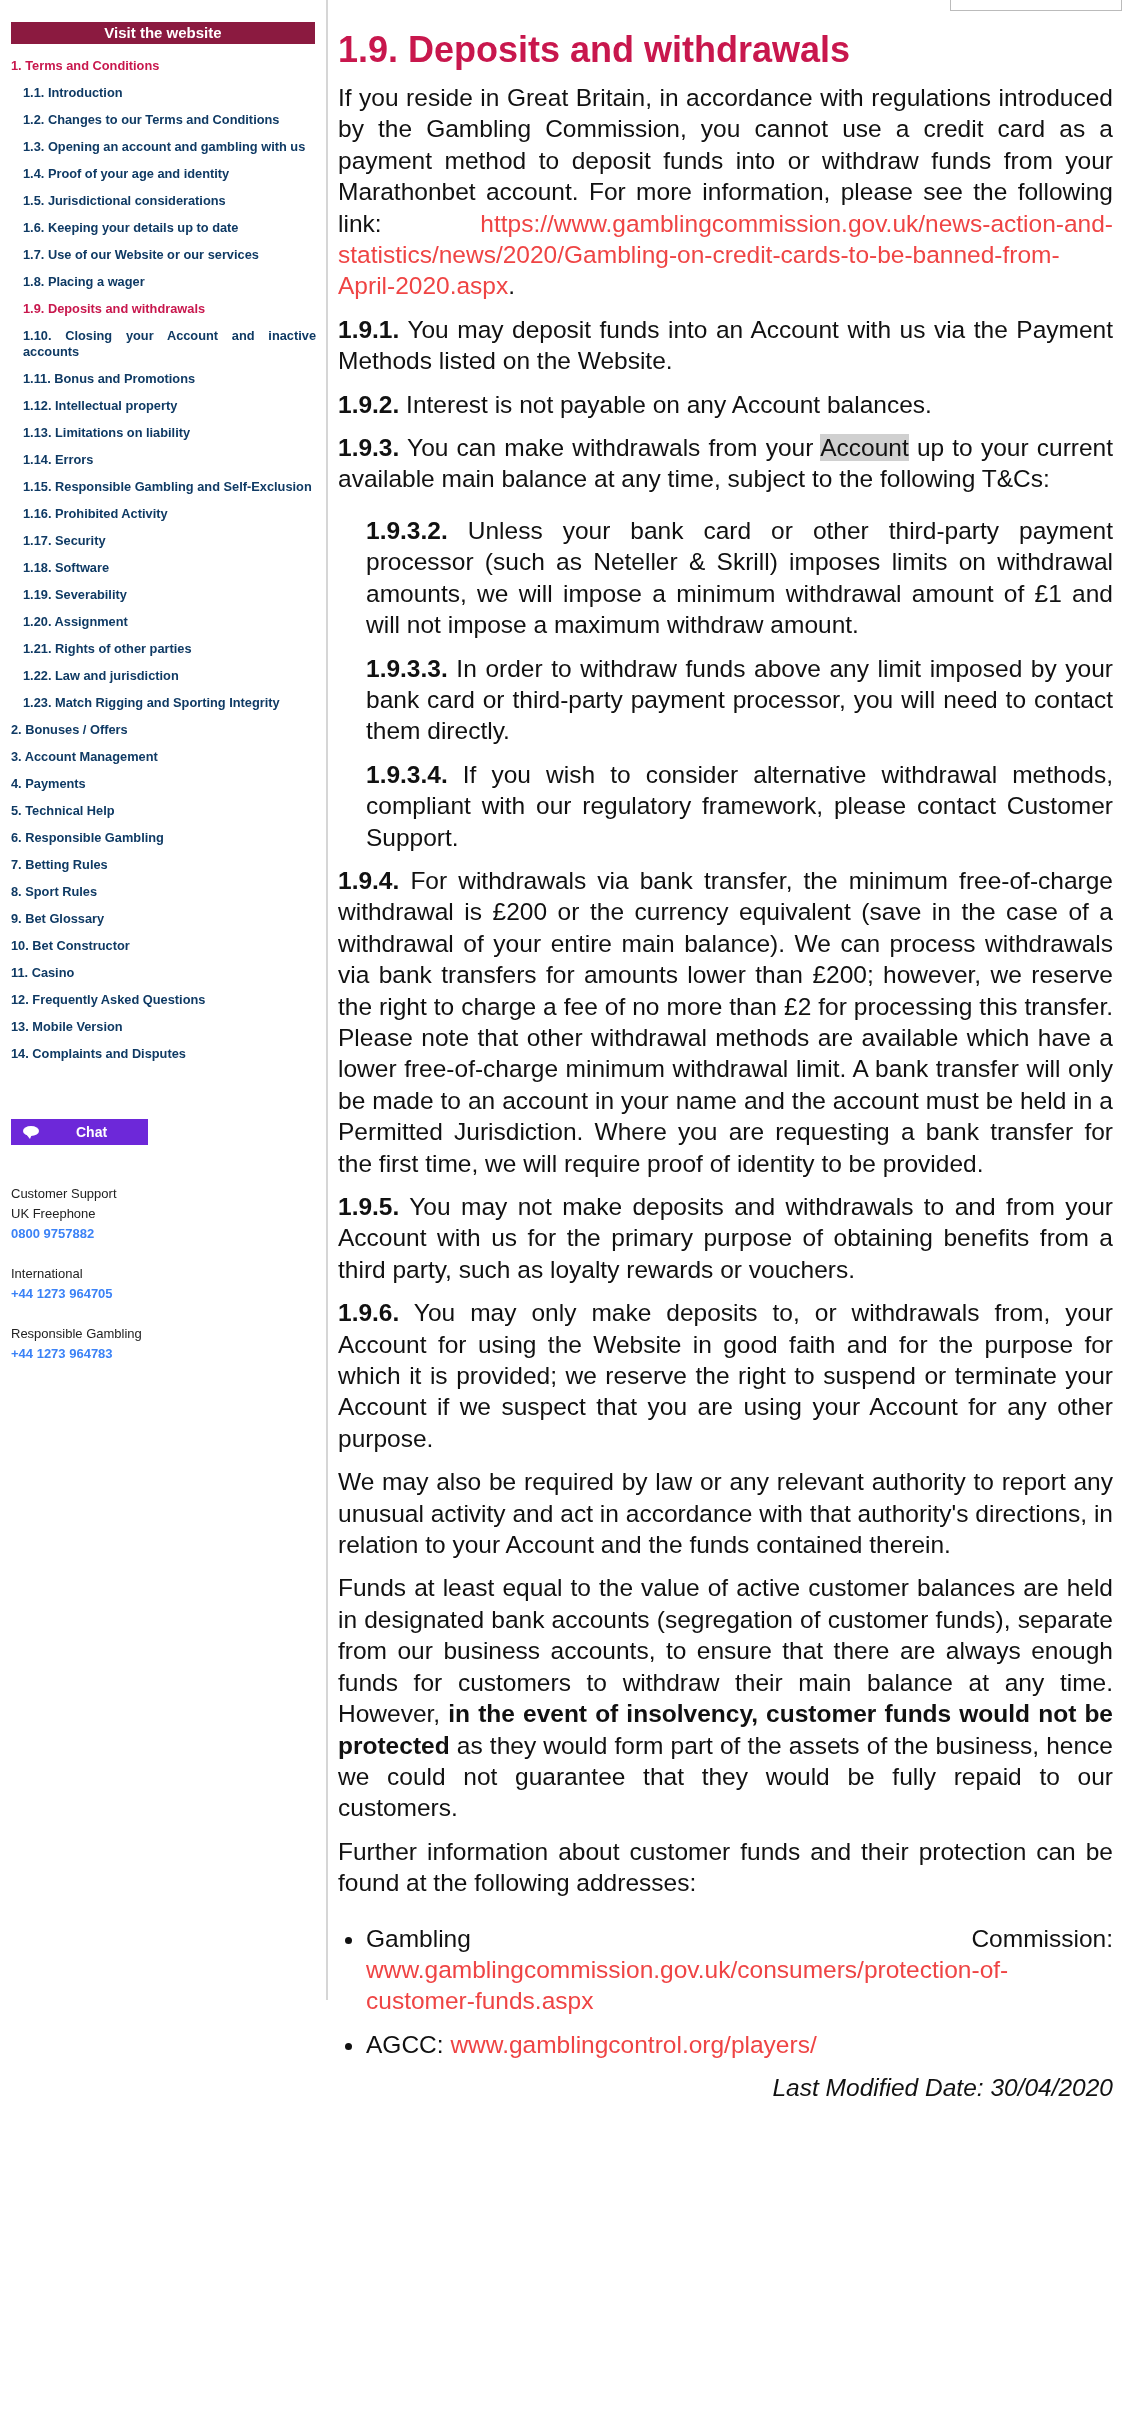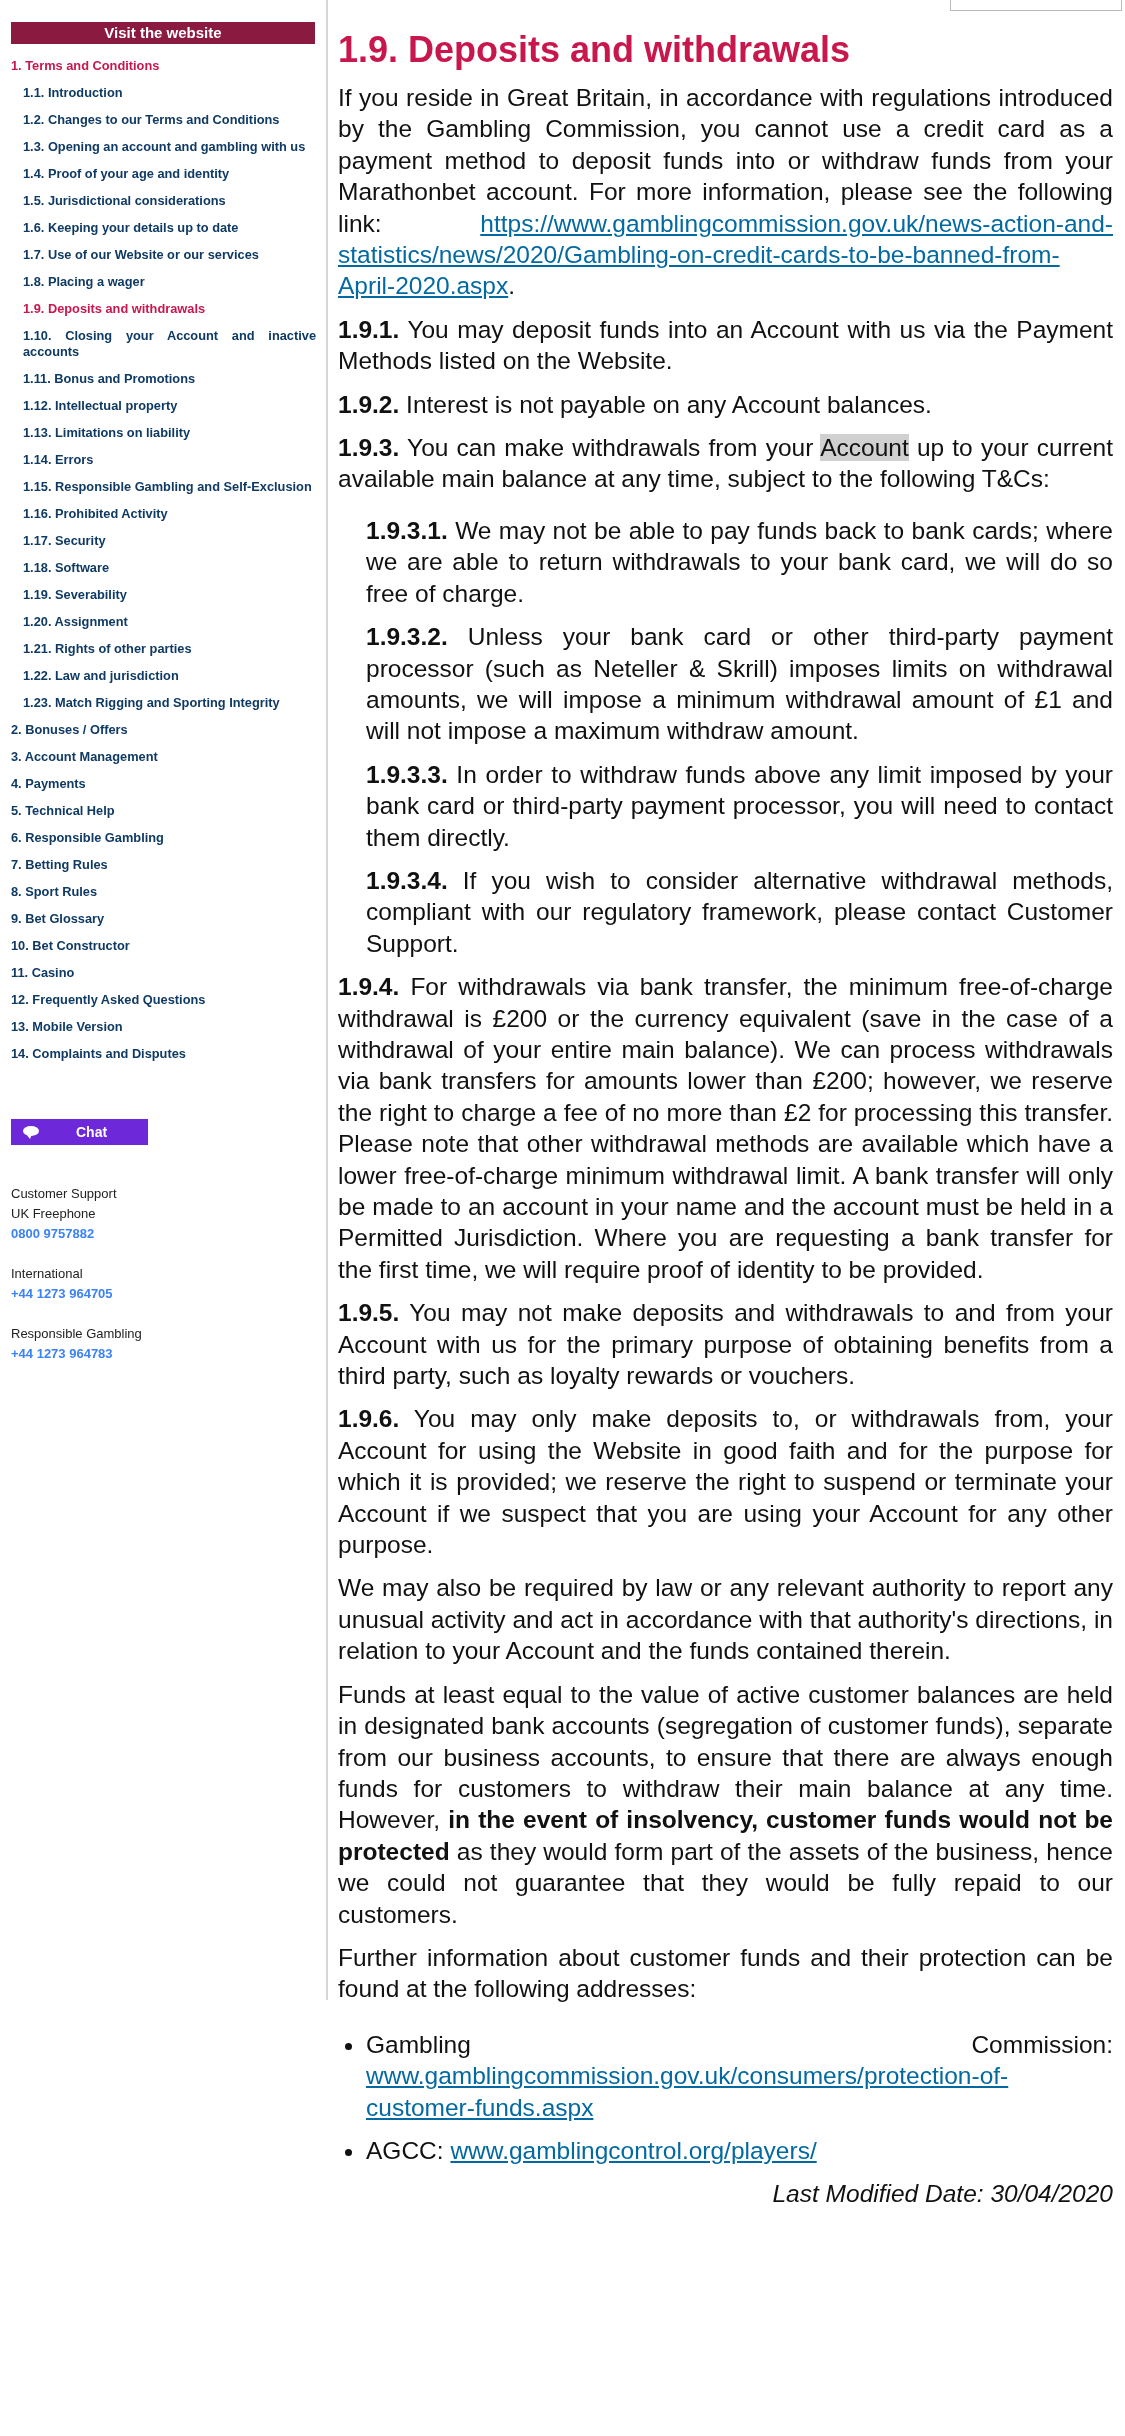--- a/index.html
+++ b/index.html
@@ -15,21 +15,21 @@
   .chat .ic{position:absolute;left:12px;top:7px;width:16px;height:10px;background:#fff;border-radius:50%;}
   .chat .ic:after{content:"";position:absolute;left:3px;top:8px;border-left:4px solid transparent;border-right:2px solid transparent;border-top:5px solid #fff;}
   .chat .lbl{position:absolute;left:65px;}
   .support{position:absolute;left:11px;top:1184px;font-size:13px;color:#222;line-height:20px;}
   .support .b{font-weight:bold;color:#3b82f6;}
   .support .gap{height:20px;}
   .main{position:absolute;left:338px;top:28px;width:775px;color:#111;font-size:24.5px;line-height:31.4px;}
   h1{margin:0 0 10px 0;font-size:36px;line-height:44px;color:#c8174d;font-weight:bold;}
   p{margin:0 0 12px 0;text-align:justify;}
   .ind{padding-left:28px;}
-  a{color:#0369a1;text-decoration:underline;margin-top:25px;}
+  a{color:#ef4444;margin-top:25px;}
   .hl{background:#d0d0d0;}
   ul{margin:24px 0 0 0;padding:0 0 0 28px;}
   ul li{margin-bottom:12px;text-align:justify;}
   .lm{text-align:right;font-style:italic;margin-top:4px;}
 </style>
 </head>
 <body>
 
 <div class="topbox"></div>
 
@@ -91,21 +91,20 @@
   </div>
 </div>
 
 <div class="main">
   <h1>1.9. Deposits and withdrawals</h1>
   <p><span>If you reside in Great Britain, in accordance with regulations introduced by the Gambling Commission, you cannot use a credit card as a payment method to deposit funds into or withdraw funds from your Marathonbet account. For more information, please see the following link: </span><a>https://www.gamblingcommission.gov.uk/news-action-and-statistics/news/2020/Gambling-on-credit-cards-to-be-banned-from-April-2020.aspx</a>.</p>
   <p><b>1.9.1.</b><span> You may deposit funds into an Account with us via the Payment Methods listed on the Website.</span></p>
   <p><b>1.9.2.</b><span> Interest is not payable on any Account balances.</span></p>
   <p><b>1.9.3.</b><span> You can make withdrawals from your </span><span class="hl">Account</span><span> up to your current available main balance at any time, subject to the following T&amp;Cs:</span></p>
   <div class="ind" style="margin-top:20px;">
-    <p><b>1.9.3.1.</b><span> We may not be able to pay funds back to bank cards; where we are able to return withdrawals to your bank card, we will do so free of charge.</span></p>
     <p><b>1.9.3.2.</b><span> Unless your bank card or other third-party payment processor (such as Neteller &amp; Skrill) imposes limits on withdrawal amounts, we will impose a minimum withdrawal amount of £1 and will not impose a maximum withdraw amount.</span></p>
     <p><b>1.9.3.3.</b><span> In order to withdraw funds above any limit imposed by your bank card or third-party payment processor, you will need to contact them directly.</span></p>
     <p><b>1.9.3.4.</b><span> If you wish to consider alternative withdrawal methods, compliant with our regulatory framework, please contact Customer Support.</span></p>
   </div>
   <p><b>1.9.4.</b><span> For withdrawals via bank transfer, the minimum free-of-charge withdrawal is £200 or the currency equivalent (save in the case of a withdrawal of your entire main balance). We can process withdrawals via bank transfers for amounts lower than £200; however, we reserve the right to charge a fee of no more than £2 for processing this transfer. Please note that other withdrawal methods are available which have a lower free-of-charge minimum withdrawal limit. A bank transfer will only be made to an account in your name and the account must be held in a Permitted Jurisdiction. Where you are requesting a bank transfer for the first time, we will require proof of identity to be provided.</span></p>
   <p><b>1.9.5.</b><span> You may not make deposits and withdrawals to and from your Account with us for the primary purpose of obtaining benefits from a third party, such as loyalty rewards or vouchers.</span></p>
   <p><b>1.9.6.</b><span> You may only make deposits to, or withdrawals from, your Account for using the Website in good faith and for the purpose for which it is provided; we reserve the right to suspend or terminate your Account if we suspect that you are using your Account for any other purpose.</span></p>
   <p>We may also be required by law or any relevant authority to report any unusual activity and act in accordance with that authority's directions, in relation to your Account and the funds contained therein.</p>
   <p><span>Funds at least equal to the value of active customer balances are held in designated bank accounts (segregation of customer funds), separate from our business accounts, to ensure that there are always enough funds for customers to withdraw their main balance at any time. However, </span><b>in the event of insolvency, customer funds would not be protected</b><span> as they would form part of the assets of the business, hence we could not guarantee that they would be fully repaid to our customers.</span></p>
   <p>Further information about customer funds and their protection can be found at the following addresses:</p>

